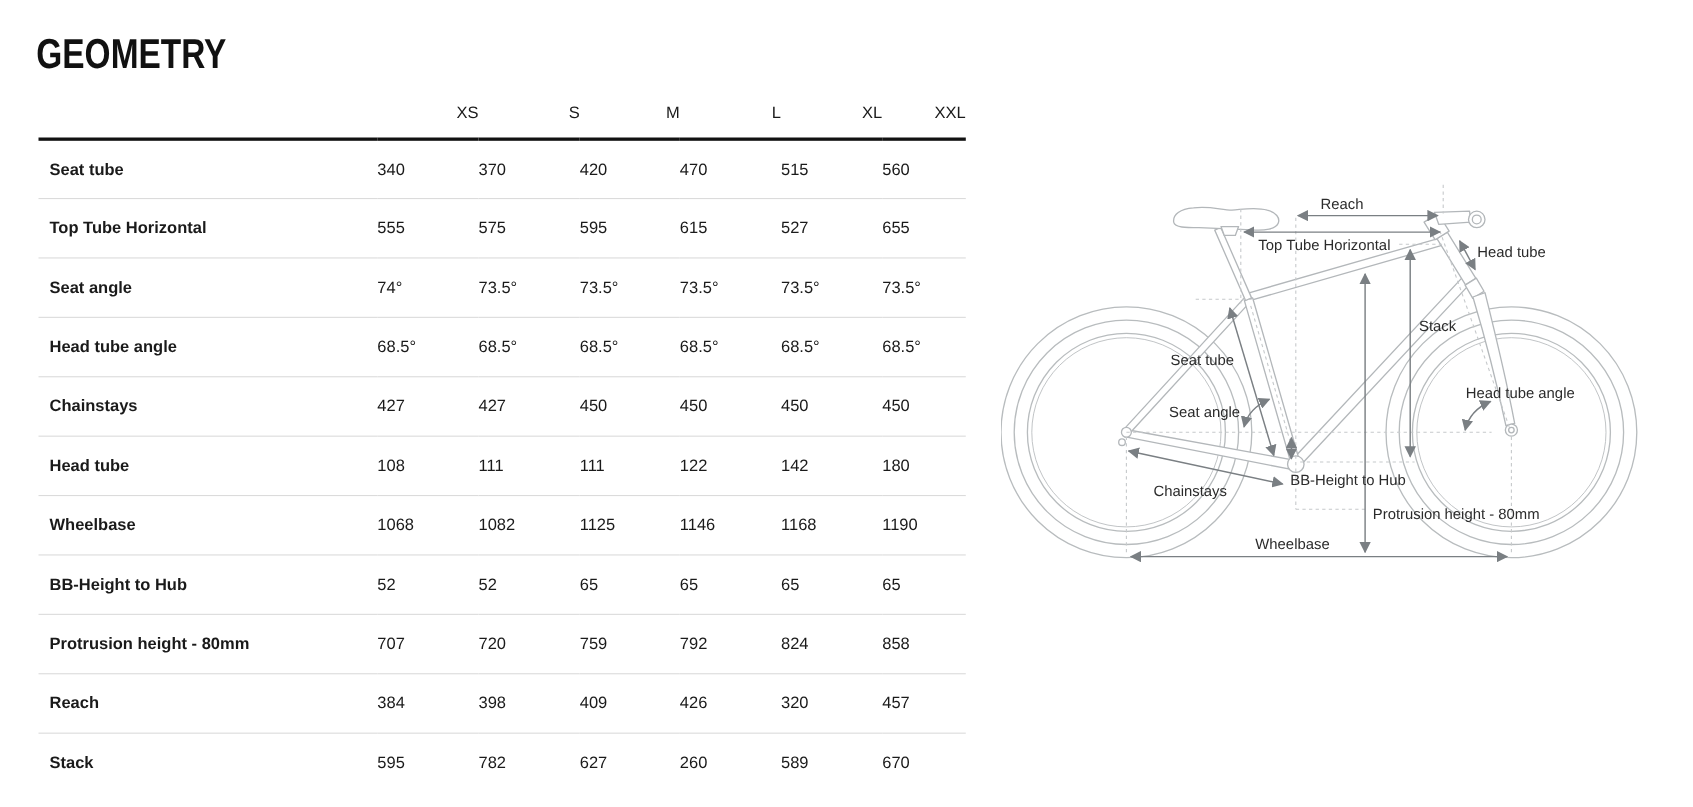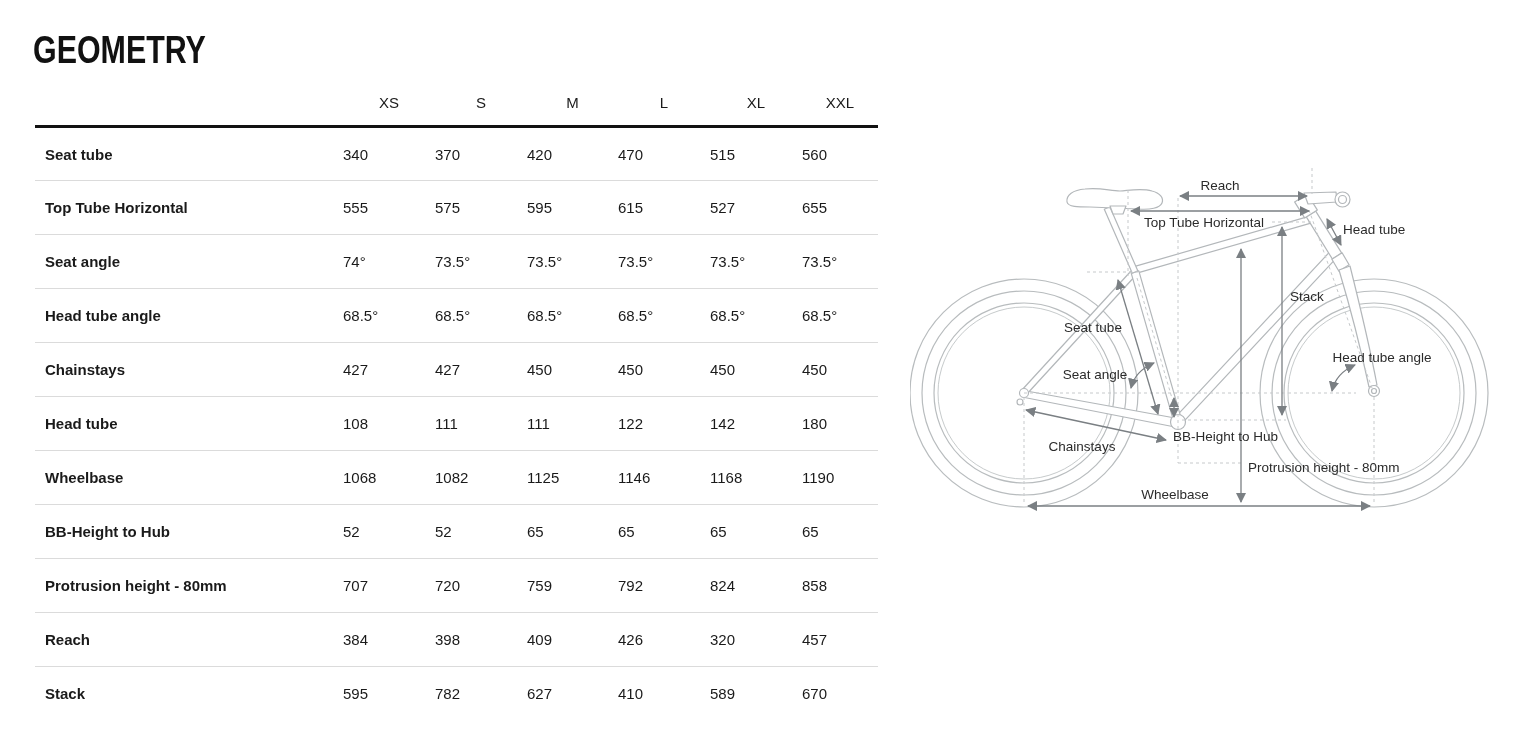--- a/index.html
+++ b/index.html
@@ -12,21 +12,21 @@
     position:absolute; left:33px; top:30px;
     font-size:38px; font-weight:700; line-height:1.1; color:#111;
     letter-spacing:0px; transform:scaleX(0.80); transform-origin:left top;
     white-space:nowrap;
   }
   table.geo {
     position:absolute; left:35px; top:84px; width:843px;
     border-collapse:collapse; table-layout:fixed;
   }
   table.geo th {
-    text-align:center; font-weight:400; font-size:15px; color:#1a1a1a;
+    text-align:right; font-weight:400; font-size:15px; color:#1a1a1a;
     padding:10px 0 14px 0; border-bottom:3px solid #121212;
   }
   table.geo td {
     font-size:15px; height:54px; vertical-align:middle; padding:0;
     border-bottom:1px solid #dbdbdb; color:#1a1a1a;
   }
   table.geo tbody tr:last-child td { border-bottom:none; }
   table.geo .lbl { font-weight:700; padding-left:10px; }
   svg text {
     font-family:"Liberation Sans", sans-serif; font-size:13.5px; fill:#2b2b2b;
@@ -148,21 +148,21 @@
         <td>409</td>
         <td>426</td>
         <td>320</td>
         <td>457</td>
       </tr>
       <tr>
     <td class="lbl">Stack</td>
   <td>595</td>
         <td>782</td>
         <td>627</td>
-        <td>410</td>
+        <td>260</td>
         <td>589</td>
         <td>670</td>
       </tr>
     </tbody>
 </table>
 
 <div class="diagram-wrap">
 <svg width="590" height="382" viewBox="0 0 590 382">
   <defs>
     <marker id="ah" viewBox="0 0 10 10" refX="9" refY="5" markerWidth="8" markerHeight="8" orient="auto-start-reverse">

